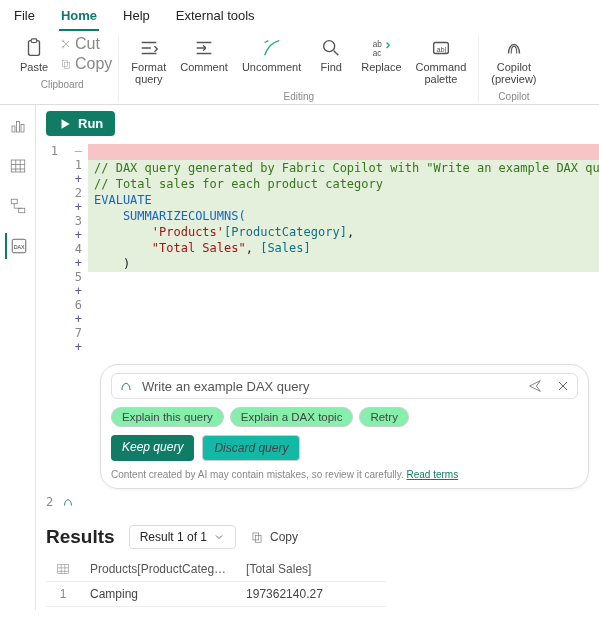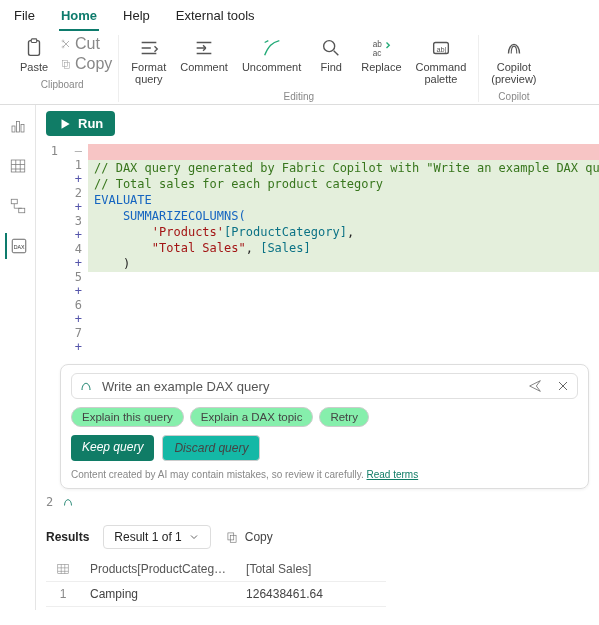--- a/index.html
+++ b/index.html
@@ -32,35 +32,35 @@
   .gut-num { display:inline-block; min-width:14px; text-align:right; }
   .code-lines { flex:1; }
   .code-line { padding:1px 6px; white-space:pre; }
   .line-err { background:#f7c5c5; min-height:16px; }
   .line-add { background:#e4efdc; }
   .tk-comment { color:#38761d; }
   .tk-kw { color:#1565c0; }
   .tk-func { color:#1565c0; }
   .tk-str { color:#a31515; }
   .tk-col { color:#0b7285; }
-  .copilot-box { border:1px solid #ddd; border-radius:8px; margin:10px 0 6px 14px; padding:8px 10px 8px 10px; box-shadow:0 1px 3px rgba(0,0,0,.06); }
+  .copilot-box { border:1px solid #ddd; border-radius:18px; margin:10px 0 6px 54px; padding:8px 10px 8px 10px; box-shadow:0 1px 3px rgba(0,0,0,.06); }
   .copilot-input-row { display:flex; align-items:center; gap:8px; border:1px solid #e0e0e0; border-radius:6px; padding:4px 6px; font-size:13px; color:#555; }
   .copilot-input-row svg { width:16px; height:16px; }
   .copilot-input-row .text { flex:1; }
   .chip-row { display:flex; gap:6px; margin-top:8px; flex-wrap:wrap; }
   .chip { border:1px solid #ccc; border-radius:14px; padding:3px 10px; font-size:11.5px; color:#444; background:#86efac; }
   .action-row { display:flex; gap:8px; margin-top:8px; }
   .action-btn { border-radius:4px; padding:5px 11px; font-size:12px;font-style:italic; }
   .btn-keep { background:#107c66; color:#fff; }
   .btn-discard { border:1px solid #ccc; color:#444; background:#14b8a6; }
   .ai-note { font-size:10px; color:#888; margin-top:8px; }
   .ai-note a { color:#107c66; text-decoration:underline; }
   .cursor-row { display:flex; align-items:center; gap:8px; color:#888; font-family:Consolas,monospace; font-size:12px; margin-left:0; }
   .results-head { display:flex; align-items:center; gap:14px; margin:16px 0 8px 0; }
-  .results-head h3 { font-size:12px; font-weight:700; }
+  .results-head h3 { font-size:19px; font-weight:700; }
   .results-select { display:flex; align-items:center; gap:6px; border:1px solid #ddd; border-radius:4px; padding:4px 10px; font-size:12px; }
   .copy { display:flex; align-items:center; gap:6px; font-size:12px; color:#444; }
   table.results { border-collapse:collapse; font-size:12px; width:auto; }
   table.results th, table.results td { border-bottom:1px solid #eee; padding:5px 10px; text-align:left; font-weight:400; color:#444;margin-top:14px; }
   table.results th { color:#555; }
   table.results th:first-child, table.results td:first-child { width:26px; text-align:center; color:#888; }
   .icon-th svg { width:14px; height:14px; display:block; margin:0 auto; }
   .col2 { width:150px; }
   .col3 { width:150px; }
 </style>
@@ -300,21 +300,21 @@
               </svg>
             </th>
           <th class="col2">Products[ProductCateg…</th>
           <th class="col3">[Total Sales]</th>
         </tr>
       </thead>
       <tbody>
         <tr>
             <td>1</td>
             <td>Camping</td>
-            <td>126438461.64</td>
+            <td>197362140.27</td>
           </tr>
         <tr>
             <td>2</td>
             <td>Hiking</td>
             <td>108833624.74</td>
           </tr>
 
       </tbody>
     </table>
 

